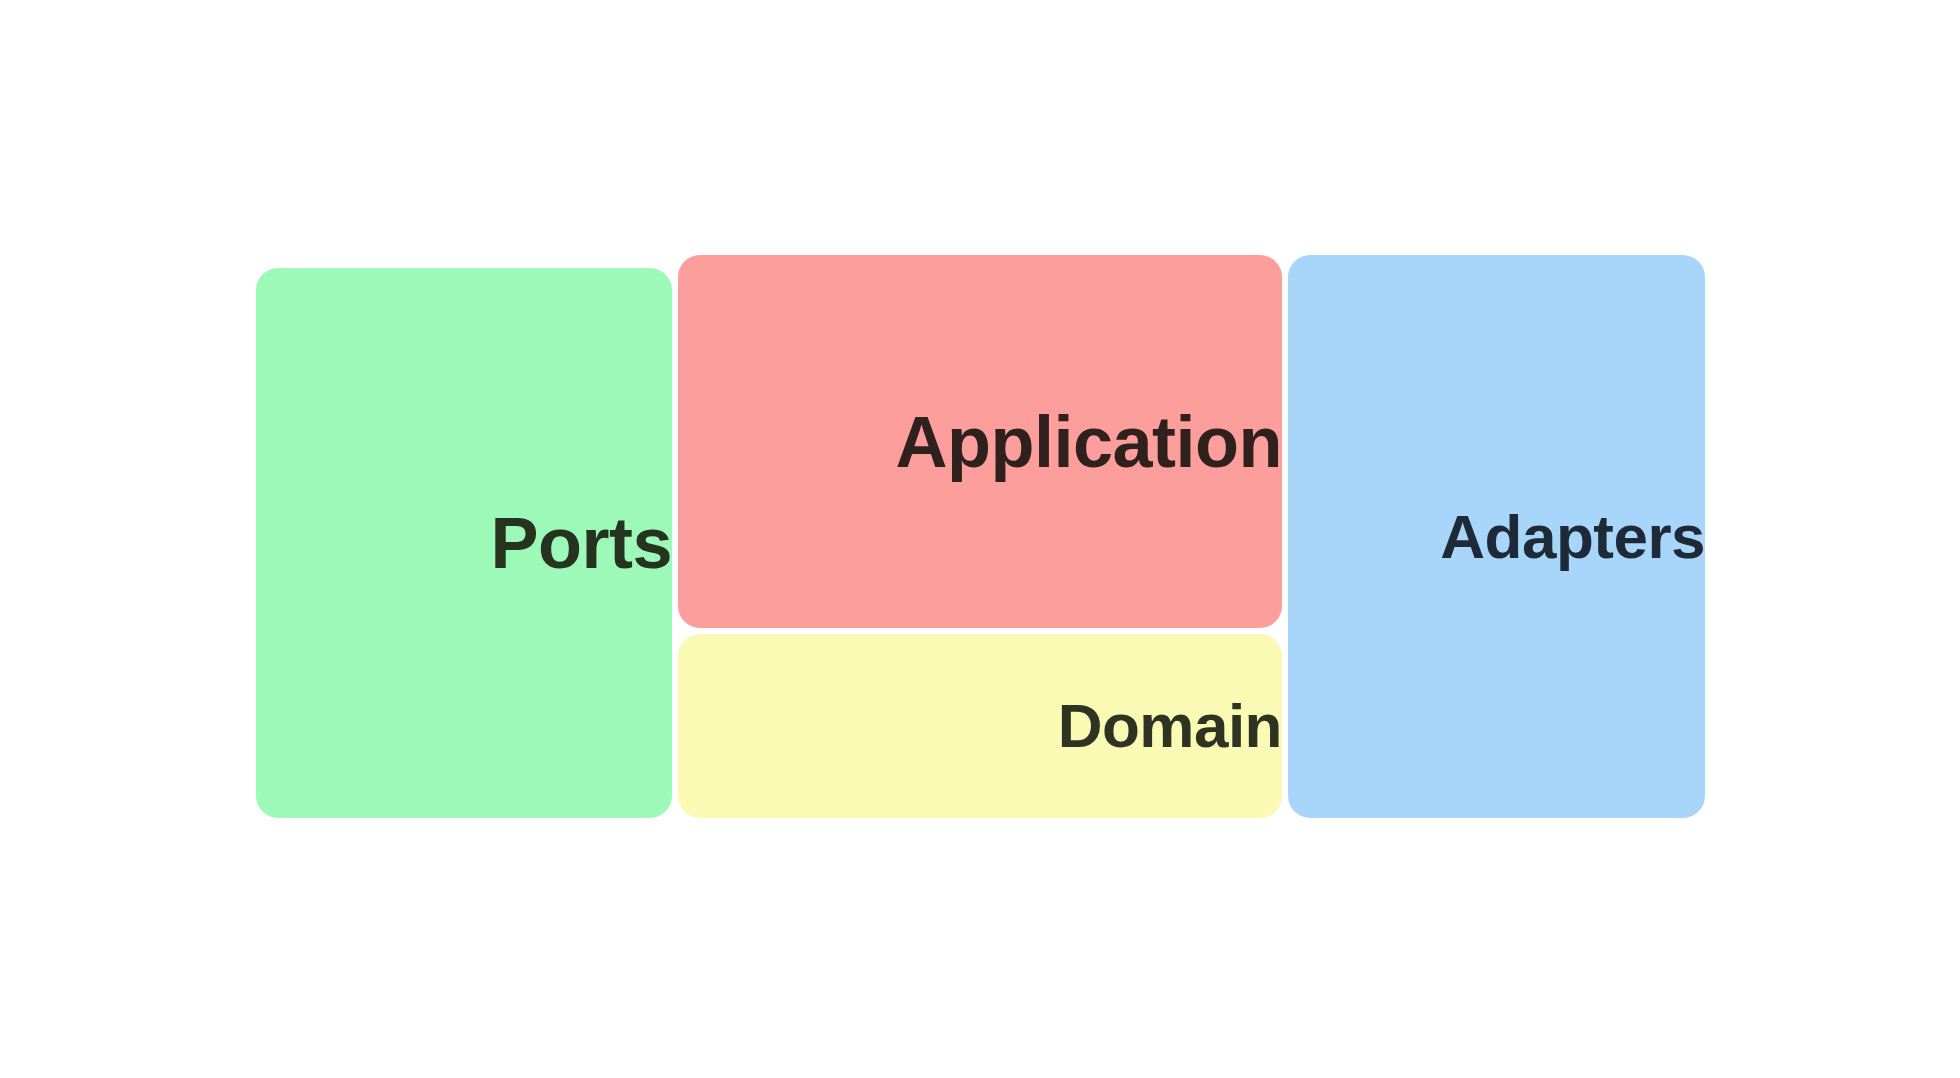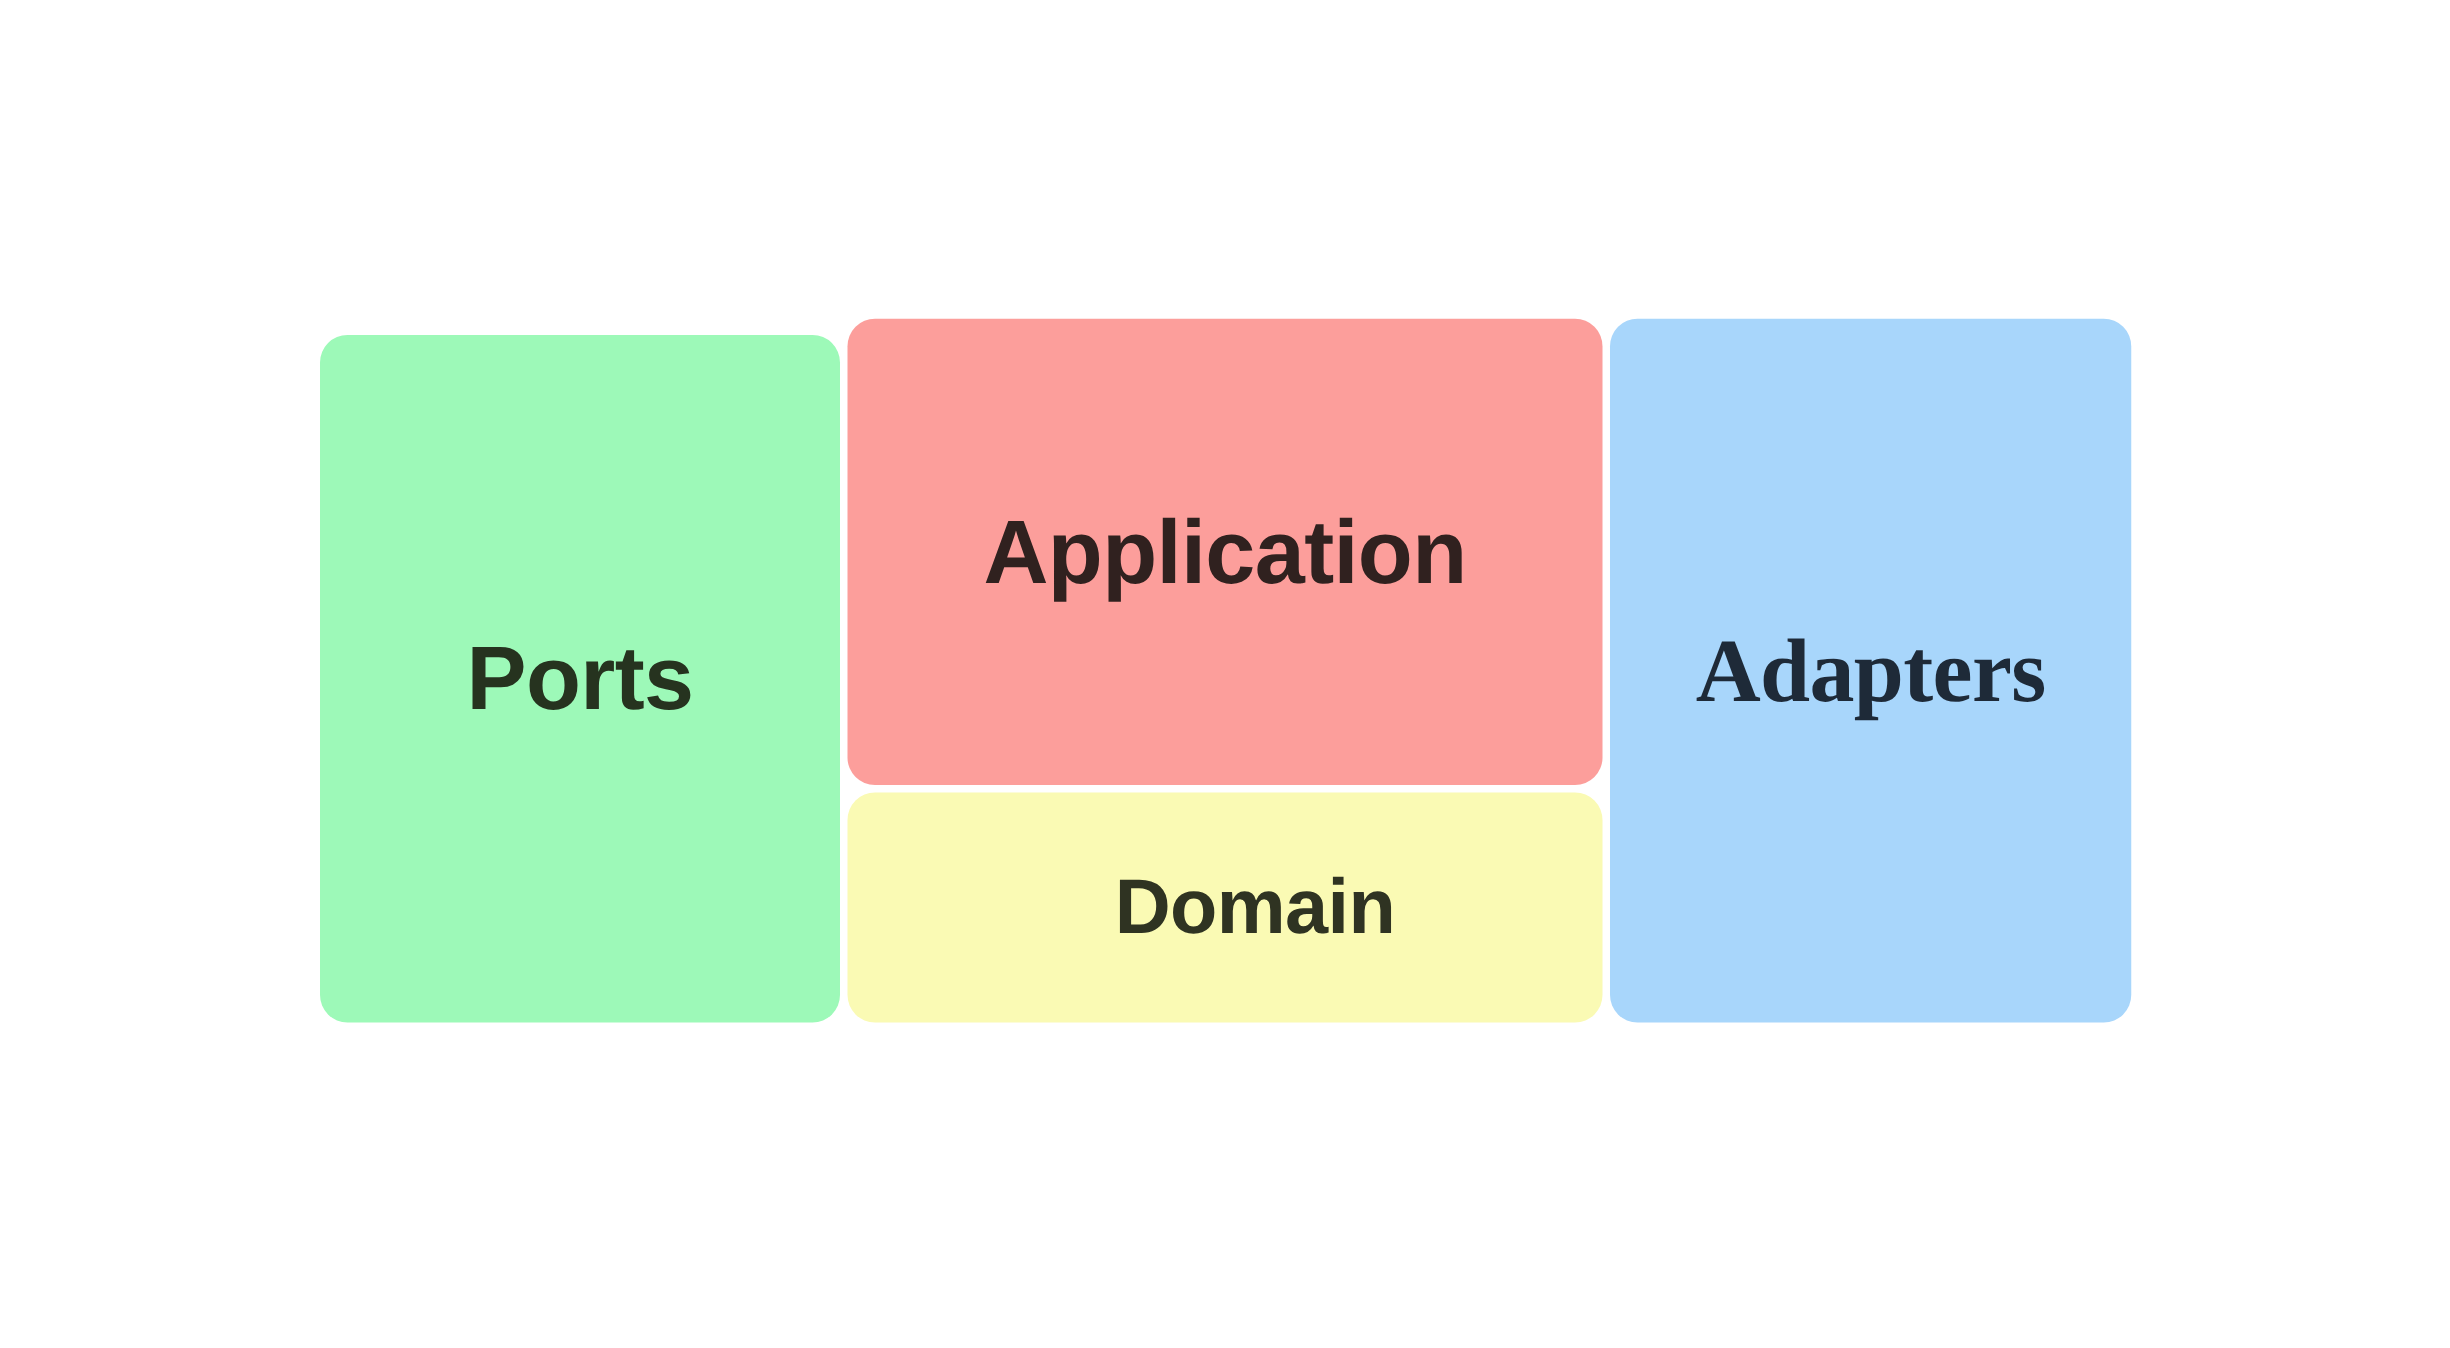--- a/index.html
+++ b/index.html
@@ -42,21 +42,21 @@
   }
 
   .col-ports    { width: 416px; }
   .col-core     { width: 604px; }
   .col-adapters { width: 417px; }
 
   .panel {
     border-radius: 22px;
     display: flex;
     align-items: center;
-    justify-content: center;
+    justify-content: flex-end;
     box-sizing: border-box;
     user-select: none;
   }
 
   .panel-label {
     font-weight: 700;
     letter-spacing: -0.5px;
     line-height: 1;
     text-align: center;
     white-space: nowrap;
@@ -97,22 +97,21 @@
   }
 
   
   .panel-adapters {
     background: #A8D6FB;
     width: 417px;
     height: 563px;
   }
   .panel-adapters .panel-label {
     color: #1E2A38;
-    font-size: 72px;
-    font-family: Liberation Serif, serif;
+    font-size: 62px;
   }
 </style>
 </head>
 <body>
 
 <div id="diagram-root" style="background: rgb(255, 255, 255);">
 
   <div class="layer-band">
 
     <div class="column col-ports">

